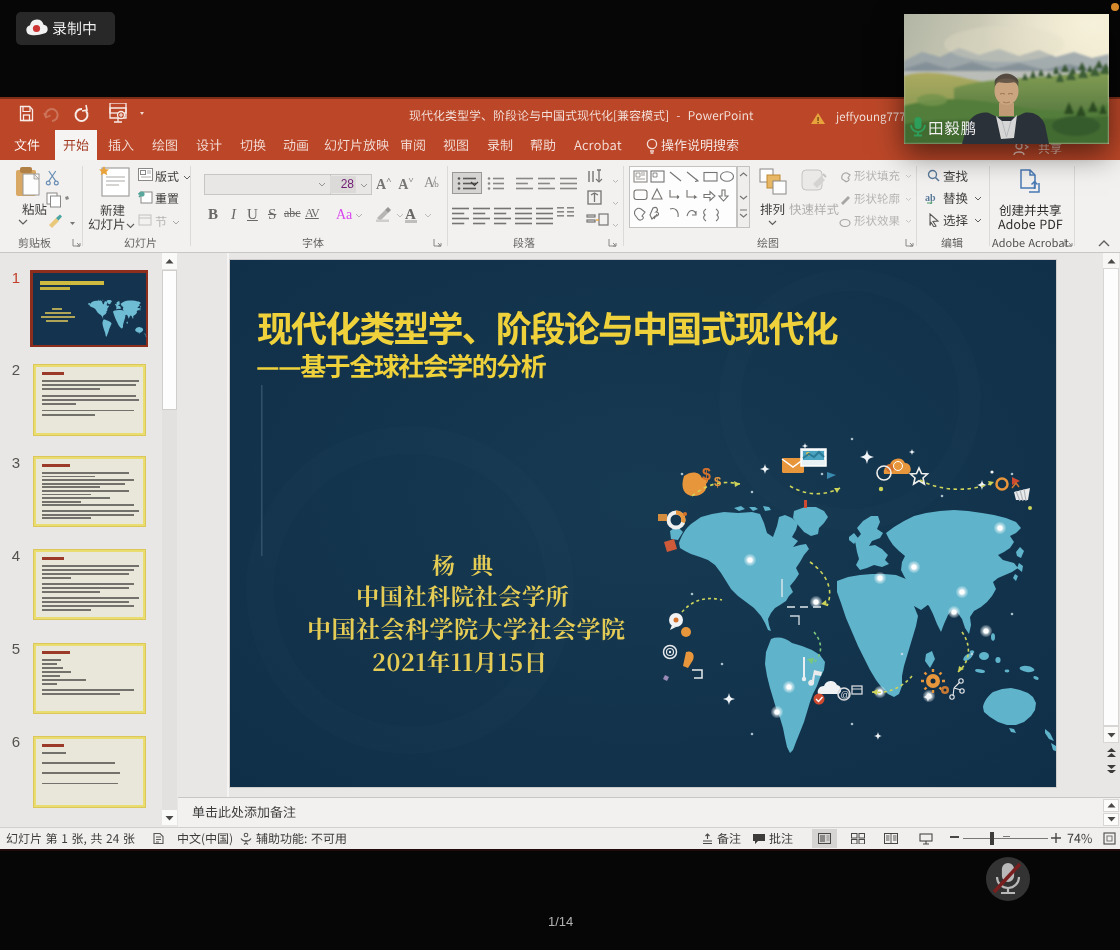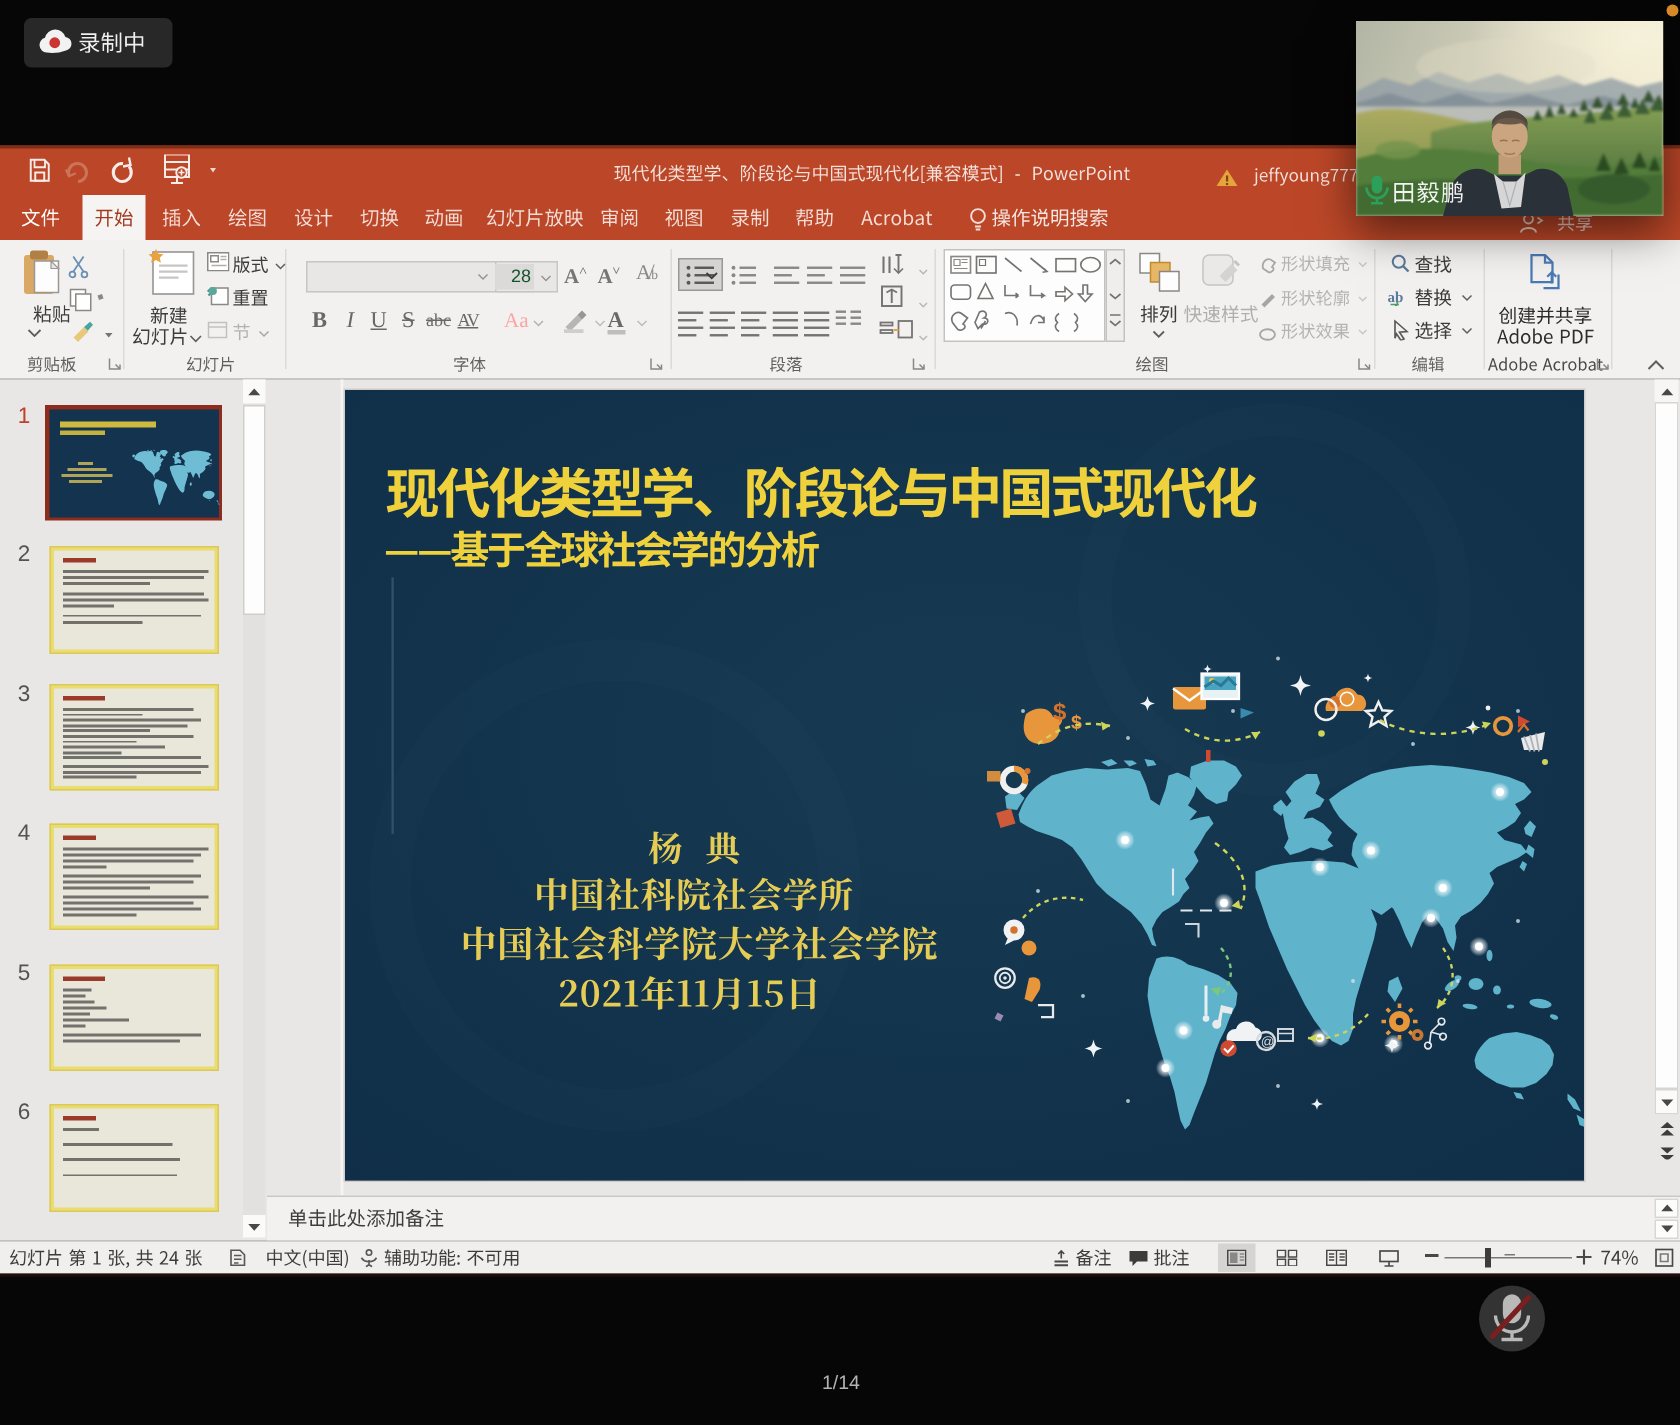--- a/index.html
+++ b/index.html
@@ -215,36 +215,36 @@
     </svg>
 <svg class="ab" style="left:138px;top:214px" width="14" height="12" opacity="0.45">
       <rect x="1" y="1" width="12" height="10" fill="none" stroke="#8a8886"></rect>
       <path d="M1,4 h12" stroke="#8a8886"></path>
     </svg>
     <svg class="ab" style="left:172px;top:220px" width="8" height="5" opacity="0.5">
       <path d="M1,1 l3,3 3,-3" stroke="#605e5c" fill="none" stroke-width="1"></path>
     </svg>
     <div class="ab" style="left:204px;top:174px;width:152px;height:21px;background:#e9e7e5;border:1px solid #c8c6c4"></div>
     <div class="ab" style="left:330px;top:174px;width:42px;height:21px;background:#e9e7e5;border:1px solid #c8c6c4"></div>
-    <div class="ab" style="left:330px;top:176px;width:26px;height:17px;background:#dcdad8;color:#14532d;font-size:12px;text-align:right;line-height:17px;padding-right:2px">28</div>
+    <div class="ab" style="left:330px;top:176px;width:26px;height:17px;background:#dcdad8;color:#701a75;font-size:12px;text-align:right;line-height:17px;padding-right:2px">28</div>
     <svg class="ab" style="left:360px;top:183px" width="8" height="5" opacity="0.6">
       <path d="M1,1 l3,3 3,-3" stroke="#605e5c" fill="none" stroke-width="1"></path>
     </svg>
     <svg class="ab" style="left:318px;top:182px" width="8" height="5" opacity="0.6">
       <path d="M1,1 l3,3 3,-3" stroke="#605e5c" fill="none" stroke-width="1"></path>
     </svg>
     <div class="ab" style="left:376px;top:175px;width:40px;height:18px;color:#777573;font-size:14px;font-weight:bold;font-family:'Liberation Serif',serif">A<span style="font-size:9px;vertical-align:super">˄</span>&nbsp;&nbsp;A<span style="font-size:9px;vertical-align:super">˅</span></div>
     <div class="ab" style="left:424px;top:175px;width:20px;height:18px;color:#8a8886;font-size:14px;font-family:'Liberation Serif',serif">A̸<span style="font-size:9px">b</span></div>
     <div class="ab" style="left:208px;top:206px;font-family:'Liberation Serif',serif;font-size:15px;color:#6a6866;font-weight:bold">B</div>
     <div class="ab" style="left:231px;top:206px;font-family:'Liberation Serif',serif;font-size:15px;color:#6a6866;font-style:italic">I</div>
     <div class="ab" style="left:247px;top:206px;font-family:'Liberation Serif',serif;font-size:15px;color:#6a6866;text-decoration:underline">U</div>
     <div class="ab" style="left:268px;top:206px;font-family:'Liberation Serif',serif;font-size:15px;color:#6a6866;text-decoration:line-through">S</div>
     <div class="ab" style="left:284px;top:206px;font-family:'Liberation Serif',serif;font-size:15px;color:#6a6866;font-size:12px;text-decoration:line-through">abc</div>
     <div class="ab" style="left:305px;top:206px;font-family:'Liberation Serif',serif;font-size:15px;color:#6a6866;font-size:12px;letter-spacing:-1px;text-decoration:underline">AV</div>
-    <div class="ab" style="left:336px;top:207px;font-family:'Liberation Serif',serif;font-size:14px;color:#fca5a5">Aa</div>
+    <div class="ab" style="left:336px;top:207px;font-family:'Liberation Serif',serif;font-size:14px;color:#d946ef">Aa</div>
     <svg class="ab" style="left:355px;top:213px" width="8" height="5" opacity="0.6">
       <path d="M1,1 l3,3 3,-3" stroke="#8a8886" fill="none" stroke-width="1"></path>
     </svg>
     <svg class="ab" style="left:374px;top:206px" width="22" height="16">
       <path d="M3,12 l8,-8 3,3 -8,8 z" fill="#b8b6b4"></path>
       <path d="M11,4 l3,-3 3,3 -3,3 z" fill="#989694"></path>
       <rect x="2" y="13.5" width="13" height="2.5" fill="#d0cecc"></rect>
     </svg>
     <div class="ab" style="left:405px;top:206px;font-family:'Liberation Serif',serif;font-size:15px;font-weight:bold;color:#6a6866">A</div>
     <rect class="ab" style="left:405px;top:220px;width:12px;height:3px;background:#c0bebc"></rect>

